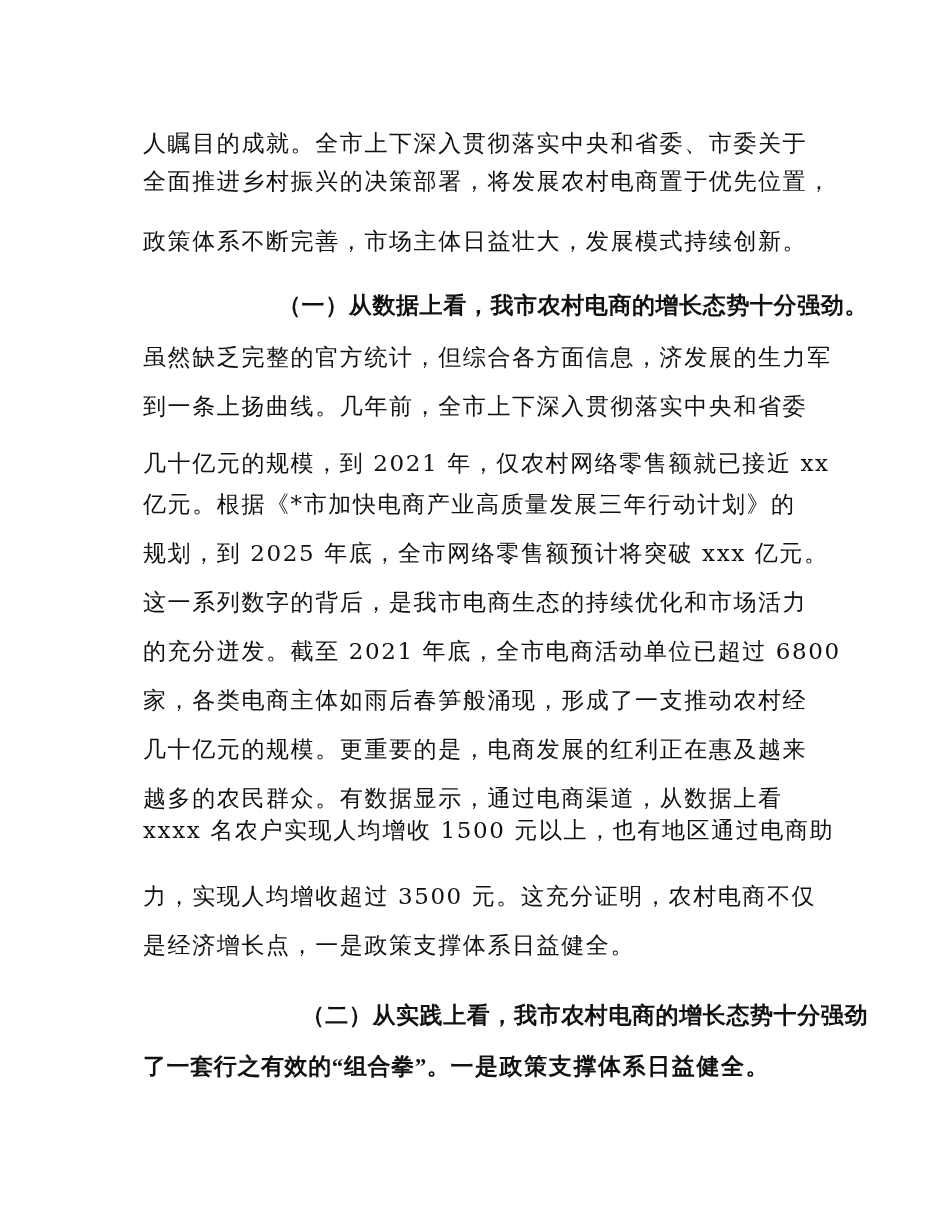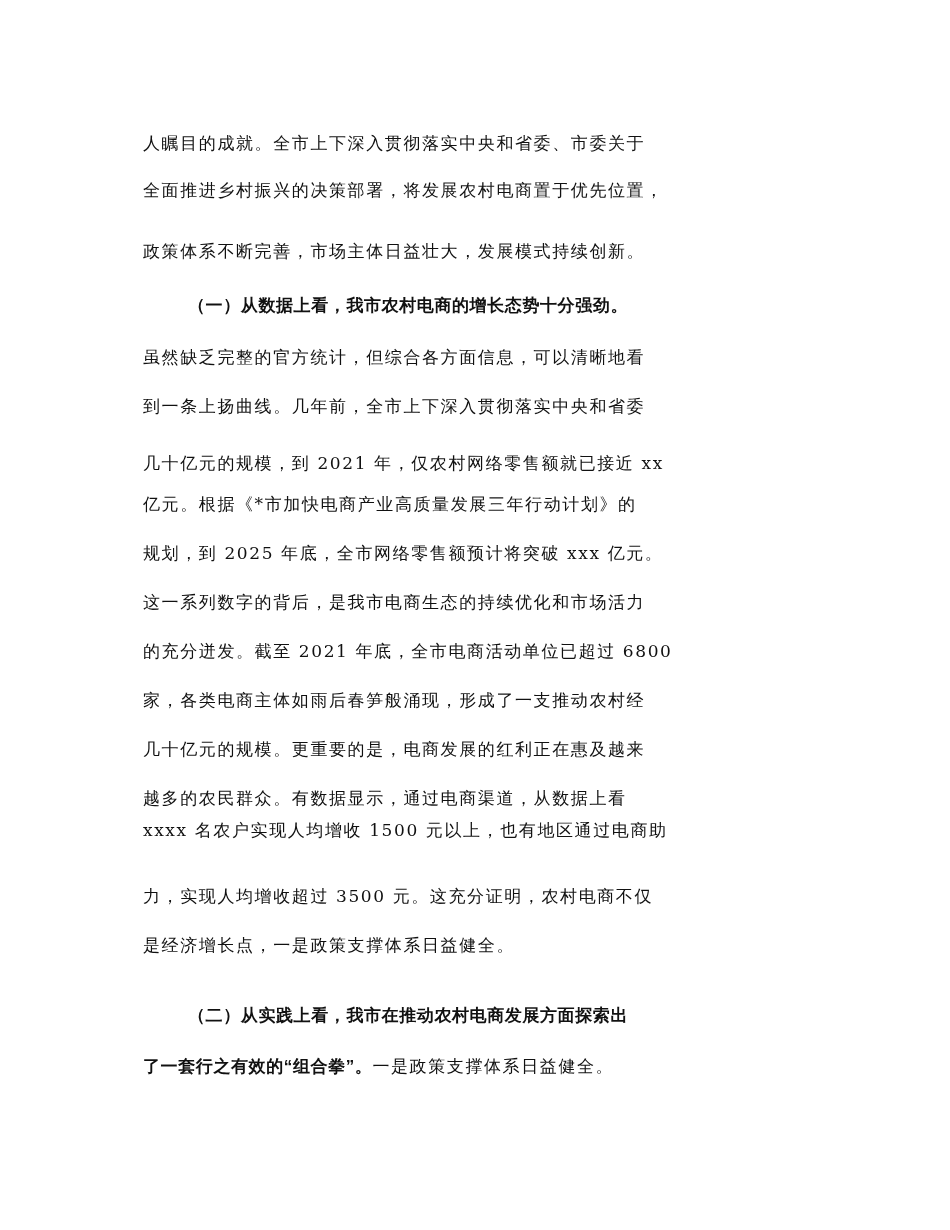--- a/index.html
+++ b/index.html
@@ -1,44 +1,44 @@
 <!DOCTYPE html>
 <html><head>
 <meta charset="utf-8">
 <style>
   html, body { margin:0; padding:0; background:#ffffff; }
   body { width:950px; height:1230px; position:relative; overflow:hidden;
          font-family:"DejaVu Serif", "Liberation Serif", serif; color:#111; }
   .line { position:absolute; left:143px; width:680px; white-space:nowrap;
-          font-size:17px; line-height:30px; letter-spacing:1.6px; }
-  .bold { font-family:Liberation Sans, sans-serif; font-weight:bold; letter-spacing:0.6px; }
+          font-size:23px; line-height:30px; letter-spacing:1.6px; }
+  .bold { font-family:Liberation Serif, serif; font-weight:bold; letter-spacing:0.6px;text-align:right; }
   .indent { left:188px; }
-  .norm { font-weight:normal; font-family:"DejaVu Serif", "Liberation Serif", serif; letter-spacing:1.6px; }
+  .norm { font-weight:bold; font-family:"DejaVu Serif", "Liberation Serif", serif; letter-spacing:1.6px; }
 </style>
 </head>
 <body>
 
 <div>
   <div class="line" style="top:128px">人瞩目的成就。全市上下深入贯彻落实中央和省委、市委关于</div>
-  <div class="line" style="top:175px">全面推进乡村振兴的决策部署，将发展农村电商置于优先位置，</div>
-  <div class="line" style="top:236px">政策体系不断完善，市场主体日益壮大，发展模式持续创新。</div>
+  <div class="line" style="top:166px">全面推进乡村振兴的决策部署，将发展农村电商置于优先位置，</div>
+  <div class="line" style="top:226px">政策体系不断完善，市场主体日益壮大，发展模式持续创新。</div>
 
   <div class="line bold indent" style="top:291px">（一）从数据上看，我市农村电商的增长态势十分强劲。</div>
 
-  <div class="line" style="top:342px">虽然缺乏完整的官方统计，但综合各方面信息，可以清晰地看</div>
+  <div class="line" style="top:342px">虽然缺乏完整的官方统计，但综合各方面信息，济发展的生力军</div>
   <div class="line" style="top:391px">到一条上扬曲线。几年前，全市上下深入贯彻落实中央和省委</div>
   <div class="line" style="top:448px">几十亿元的规模，到 2021 年，仅农村网络零售额就已接近 xx</div>
   <div class="line" style="top:489px">亿元。根据《*市加快电商产业高质量发展三年行动计划》的</div>
   <div class="line" style="top:538px">规划，到 2025 年底，全市网络零售额预计将突破 xxx 亿元。</div>
   <div class="line" style="top:587px">这一系列数字的背后，是我市电商生态的持续优化和市场活力</div>
   <div class="line" style="top:636px">的充分迸发。截至 2021 年底，全市电商活动单位已超过 6800</div>
   <div class="line" style="top:685px">家，各类电商主体如雨后春笋般涌现，形成了一支推动农村经</div>
   <div class="line" style="top:734px">几十亿元的规模。更重要的是，电商发展的红利正在惠及越来</div>
   <div class="line" style="top:783px">越多的农民群众。有数据显示，通过电商渠道，从数据上看</div>
   <div class="line" style="top:815px">xxxx 名农户实现人均增收 1500 元以上，也有地区通过电商助</div>
   <div class="line" style="top:881px">力，实现人均增收超过 3500 元。这充分证明，农村电商不仅</div>
   <div class="line" style="top:930px">是经济增长点，一是政策支撑体系日益健全。</div>
 
-  <div class="line bold indent" style="top:1001px">（二）从实践上看，我市在推动农村电商发展方面探索出</div>
+  <div class="line bold indent" style="top:1001px">（二）从实践上看，我市农村电商的增长态势十分强劲</div>
   <div class="line" style="top:1051px">
     <span class="bold">了一套行之有效的“组合拳”。</span><span class="norm">一是政策支撑体系日益健全。</span>
   </div>
 </div>
 
 </body></html>

